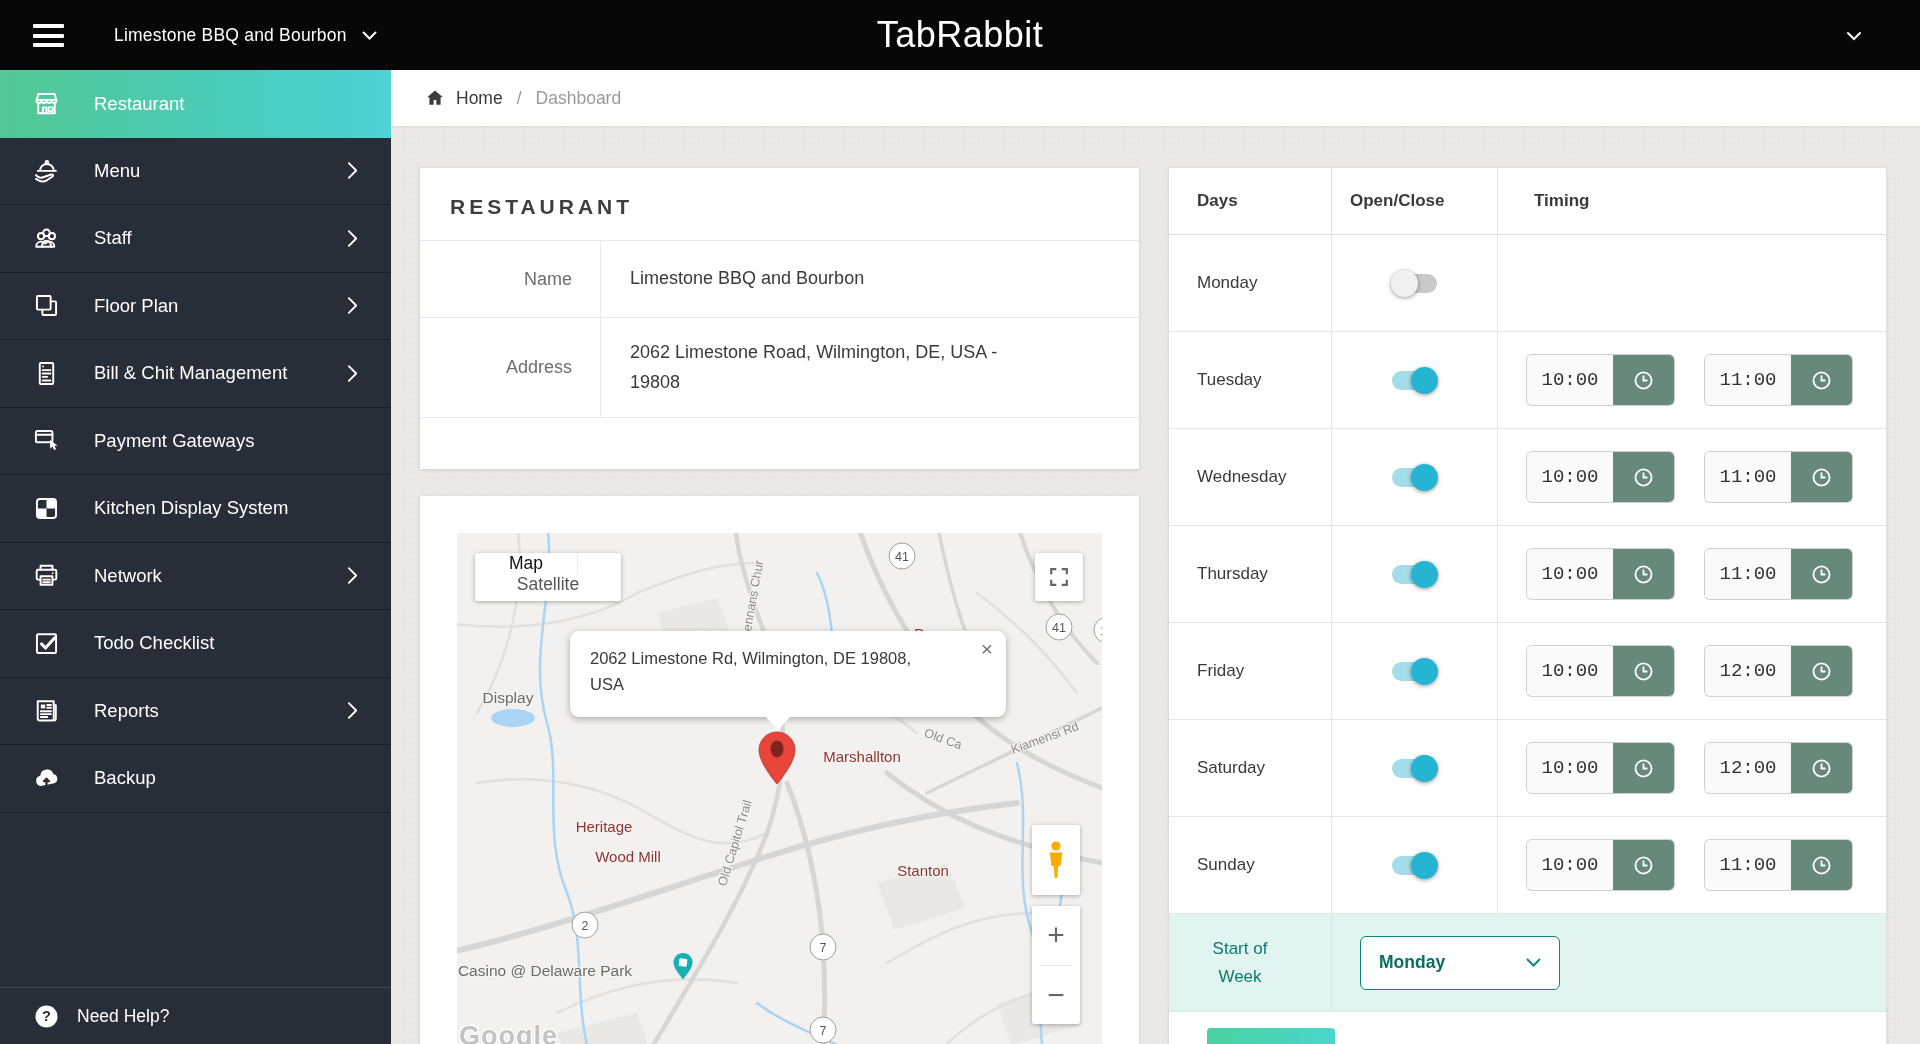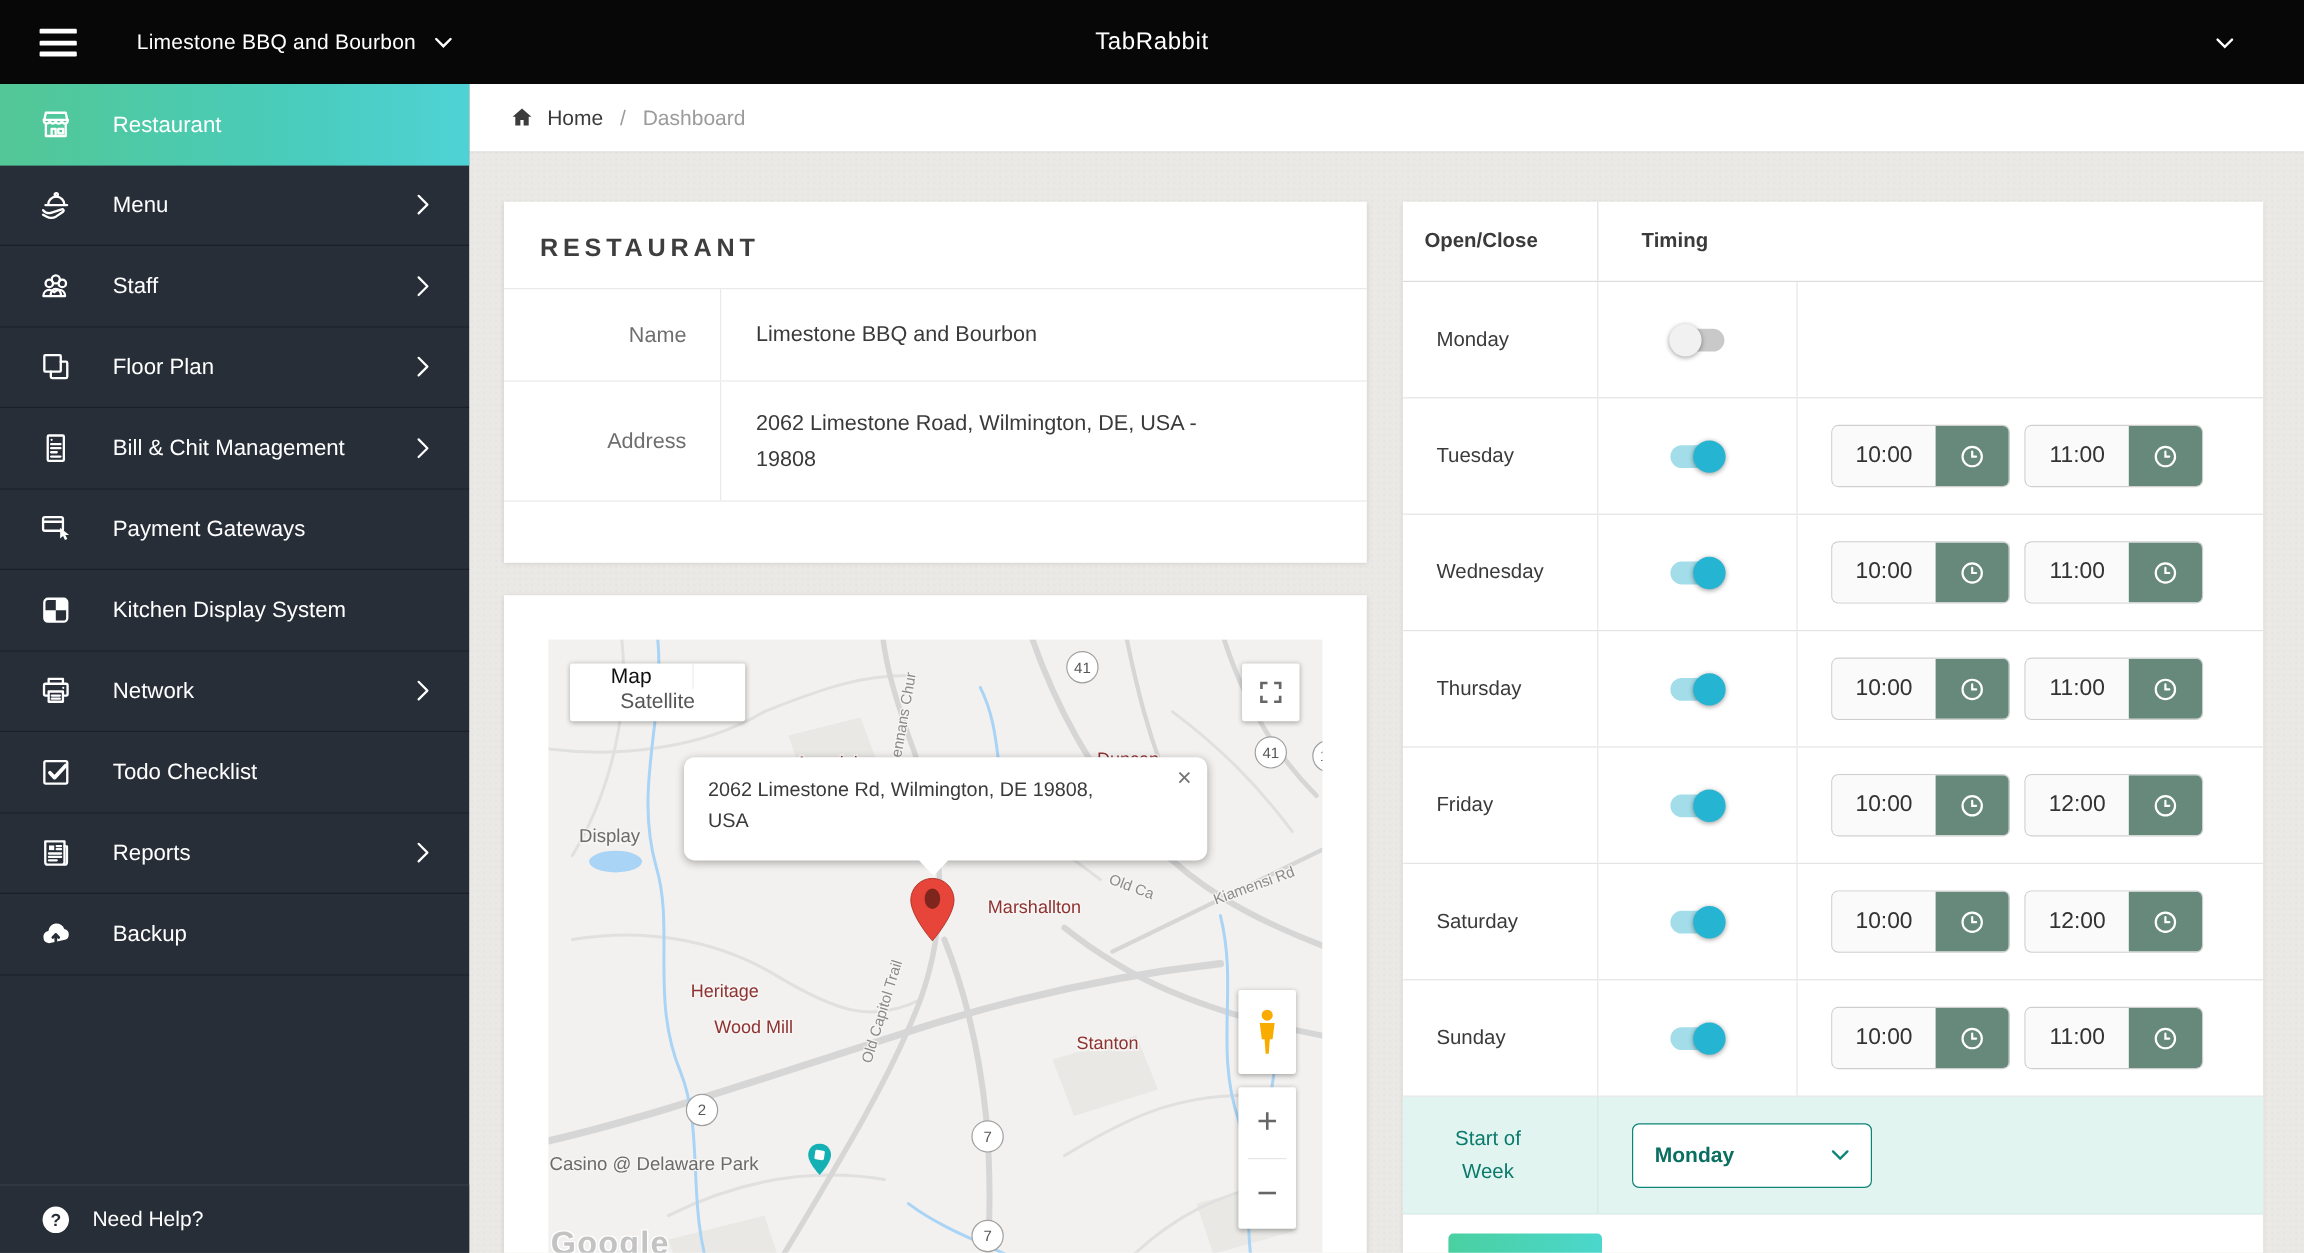--- a/index.html
+++ b/index.html
@@ -6,21 +6,21 @@
   html,body { width:1920px; height:1044px; overflow:hidden; background:#ebe9e6;
     font-family:"Liberation Sans", sans-serif; }
 
   
   .topbar { position:absolute; left:0; top:0; width:1920px; height:70px; background:#070707; z-index:50; }
   .hamburger { position:absolute; left:33px; top:24px; width:31px; height:23px; cursor:pointer; }
   .hamburger span { display:block; height:4px; background:#fff; border-radius:1px; margin-bottom:5.5px; }
   .top-restaurant { position:absolute; left:114px; top:0; height:70px; display:flex; align-items:center; gap:15px;
     color:#fff; font-size:17.5px; font-weight:500; letter-spacing:.2px; cursor:pointer; }
   .top-title { position:absolute; left:50%; top:0; transform:translateX(-50%); height:70px; display:flex;
-    align-items:center; color:#fff; font-size:20px; letter-spacing:.5px; }
+    align-items:center; color:#fff; font-size:36px; letter-spacing:.5px; }
   .top-caret { position:absolute; right:58px; top:31px; cursor:pointer; }
 
   
   .sidebar { position:absolute; left:0; top:70px; width:391px; height:974px; background:#272e38; z-index:40; }
   .side-item { position:relative; height:67.5px; display:flex; align-items:center; cursor:pointer;
     border-bottom:1px solid rgba(0,0,0,.30); }
   .side-item.active { background:linear-gradient(90deg,#53c795 0%,#49ccba 60%,#4fd2d5 100%); border-bottom:none; }
   .side-icon { position:absolute; left:31px; width:31px; height:31px; }
   .side-icon svg { width:31px; height:31px; fill:none; stroke:#fff; stroke-width:1.5; stroke-linecap:round; stroke-linejoin:round; }
   .side-label { margin-left:94px; color:#fff; font-size:18.5px; }
@@ -96,21 +96,21 @@
   
   .hours-card { left:778px; top:98px; width:717px; height:960px; }
   .hhead { display:grid; grid-template-columns:163px 166px 1fr; height:67px; border-bottom:1px solid #dcdcdc; }
   .hhead > div { display:flex; align-items:center; font-size:17px; font-weight:bold; color:#3a3a3a; }
   .hh-days { padding-left:28px; border-right:1px solid #e0e0e0; }
   .hh-oc { padding-left:18px; border-right:1px solid #e0e0e0; }
   .hh-tm { padding-left:36px; }
   .hrow { display:grid; grid-template-columns:163px 166px 1fr; height:97px; border-bottom:1px solid #e4e4e4; }
   .c-day { display:flex; align-items:center; padding-left:28px; font-size:17px; color:#3a3a3a; border-right:1px solid #e6e6e6; }
   .c-toggle { display:flex; align-items:center; justify-content:center; border-right:1px solid #e6e6e6; }
-  .c-time { display:flex; align-items:center; padding-left:29px; gap:14px; }
+  .c-time { display:flex; align-items:center; padding-left:29px; gap:31px;font-family:Liberation Mono, monospace; }
   .toggle { position:relative; width:45px; height:19px; border-radius:10px; cursor:pointer; }
   .toggle.on  { background:#a3dde9; }
   .toggle.off { background:#c9c9c9; }
   .toggle .knob { position:absolute; top:-4px; width:27px; height:27px; border-radius:50%;
     box-shadow:0 1px 4px rgba(0,0,0,.4); }
   .toggle.on  .knob { right:-1px; background:#25b5d3; }
   .toggle.off .knob { left:-1px;  background:#f1f1f1; }
   .tgroup { display:flex; height:50px; border-radius:5px; box-shadow:0 0 0 1px #cfcfcf; overflow:hidden; cursor:pointer; }
   .tfield { width:86px; background:#fafafa; display:flex; align-items:center; justify-content:center;
     font-size:19px; color:#333; }
@@ -400,20 +400,21 @@
         <div class="zsep"></div>
         <div class="zbtn">−</div>
       </div>
 
       <div class="glogo">Google</div>
     </div>
   </div>
 
   <div class="card hours-card">
     <div class="hhead">
+      <div class="hh-days">Days</div>
       <div class="hh-oc">Open/Close</div>
       <div class="hh-tm">Timing</div>
     </div>
     <div id="hours-rows">
         <div class="hrow">
           <div class="c-day">Monday</div>
           <div class="c-toggle">
             <div class="toggle off">
               <span class="knob"></span>
             </div>

